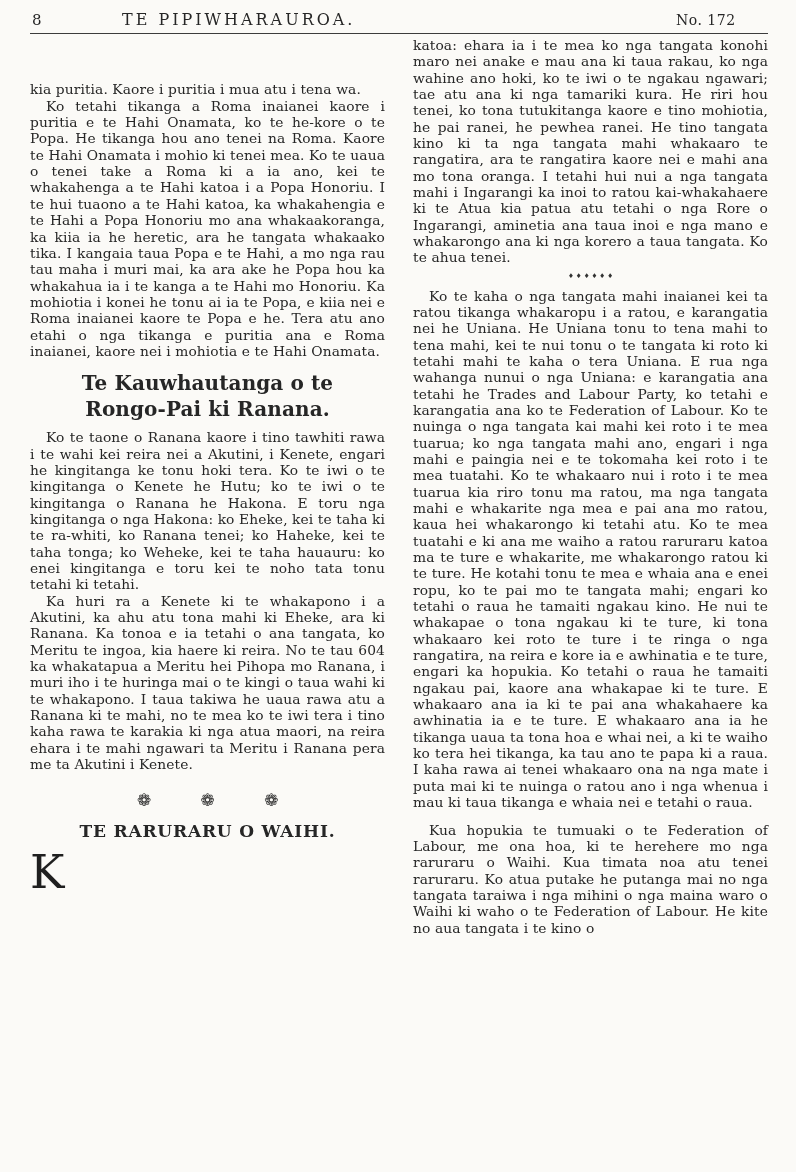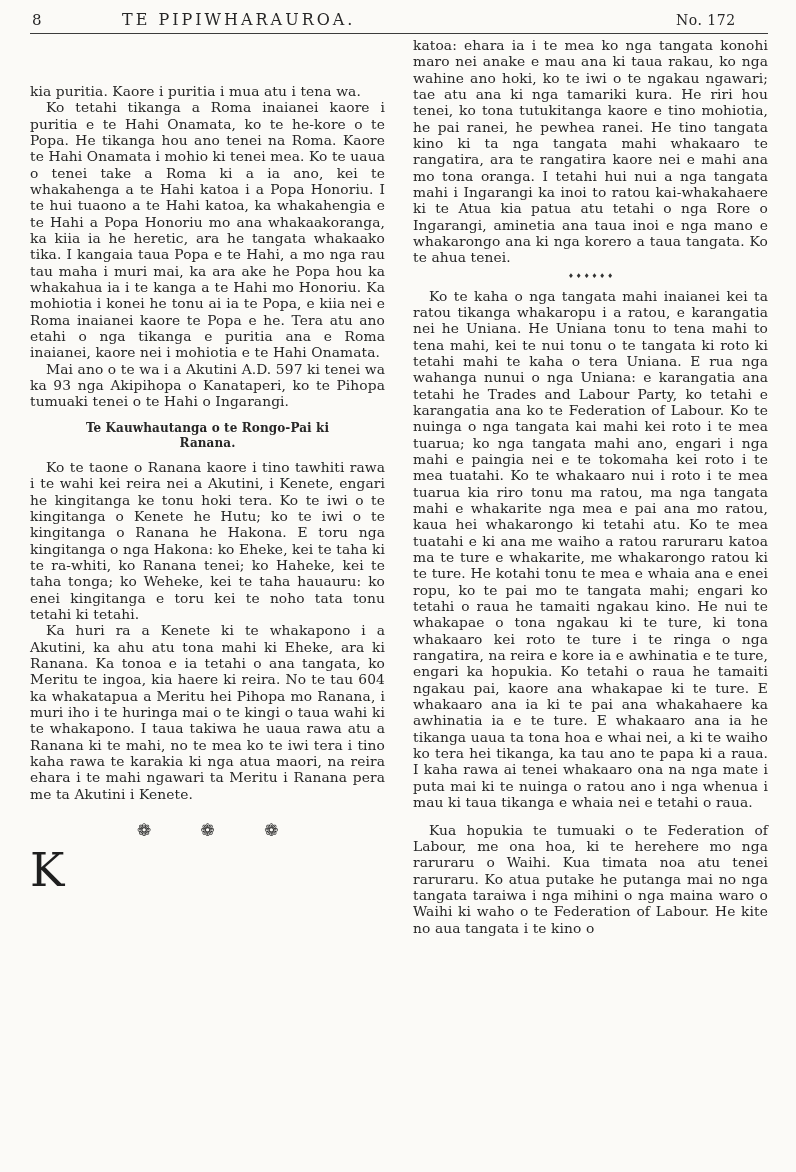--- a/index.html
+++ b/index.html
@@ -57,21 +57,21 @@
     font-size: 13.8px;
     line-height: 1.185;
     text-align: justify;
     letter-spacing: 0.1px;
   }
   .col p { margin: 0; }
   p.indent { text-indent: 16px; }
   p.noindent { text-indent: 0; }
   p.space-before { margin-top: 11px; }
   .subhead {
-    font-size: 12px;
+    font-size: 20px;
     font-weight: bold;
     text-align: center;
     line-height: 1.3;
     max-width: 258px;
     margin: 11px auto 7px auto;
   }
   .fleurons {
     text-align: center;
     font-family: "DejaVu Sans", sans-serif;
     font-size: 17px;
@@ -116,25 +116,25 @@
     <span class="issue">No. 172</span>
   </header>
 
   <div class="head-rule"></div>
 
   <main class="columns">
 
     <section class="col">
       <p class="noindent">kia puritia. Kaore i puritia i mua atu i tena wa.</p>
       <p class="indent"><span>Ko tetahi tikanga a Roma inaianei kaore i puritia e te Hahi Onamata, ko te he-kore o te Popa. He tikanga hou ano tenei na Roma. Kaore te Hahi Onamata i mohio ki tenei mea. Ko te uaua o tenei take a Roma ki a ia ano, kei te whakahenga a te Hahi katoa i a Popa Honoriu. I te hui tuaono a te Hahi katoa, ka whakahengia e te Hahi a Popa Honoriu mo ana whakaakoranga, ka kiia ia he </span><span class="italic-word">heretic</span><span>, ara he tangata whakaako tika. I kangaia taua Popa e te Hahi, a mo nga rau tau maha i muri mai, ka ara ake he Popa hou ka whakahua ia i te kanga a te Hahi mo Honoriu. Ka mohiotia i konei he tonu ai ia te Popa, e kiia nei e Roma inaianei kaore te Popa e he. Tera atu ano etahi o nga tikanga e puritia ana e Roma inaianei, kaore nei i mohiotia e te Hahi Onamata.</span></p>
-      <p class="indent">Mai ano o te wa i a Akutini A.D. 597 ki tenei wa ka 93 nga Akipihopa o Kanataperi, ko te Pihopa tumuaki tenei o te Hahi o Ingarangi.</p>
       <h2 class="subhead">Te Kauwhautanga o te Rongo-Pai ki Ranana.</h2>
       <p class="indent">Ko te taone o Ranana kaore i tino tawhiti rawa i te wahi kei reira nei a Akutini, i Kenete, engari he kingitanga ke tonu hoki tera. Ko te iwi o te kingitanga o Kenete he Hutu; ko te iwi o te kingitanga o Ranana he Hakona. E toru nga kingitanga o nga Hakona: ko Eheke, kei te taha ki te ra-whiti, ko Ranana tenei; ko Haheke, kei te taha tonga; ko Weheke, kei te taha hauauru: ko enei kingitanga e toru kei te noho tata tonu tetahi ki tetahi.</p>
       <p class="indent">Ka huri ra a Kenete ki te whakapono i a Akutini, ka ahu atu tona mahi ki Eheke, ara ki Ranana. Ka tonoa e ia tetahi o ana tangata, ko Meritu te ingoa, kia haere ki reira. No te tau 604 ka whakatapua a Meritu hei Pihopa mo Ranana, i muri iho i te huringa mai o te kingi o taua wahi ki te whakapono. I taua takiwa he uaua rawa atu a Ranana ki te mahi, no te mea ko te iwi tera i tino kaha rawa te karakia ki nga atua maori, na reira ehara i te mahi ngawari ta Meritu i Ranana pera me ta Akutini i Kenete.</p>
       <div class="fleurons">❁ ❁ ❁</div>
+      <h1 class="headline">TE RARURARU O WAIHI.</h1>
       <p class="noindent"><span class="dropcap">K</span></p>
     </section>
 
     <section class="col">
       <p class="noindent">katoa: ehara ia i te mea ko nga tangata konohi maro nei anake e mau ana ki taua rakau, ko nga wahine ano hoki, ko te iwi o te ngakau ngawari; tae atu ana ki nga tamariki kura. He riri hou tenei, ko tona tutukitanga kaore e tino mohiotia, he pai ranei, he pewhea ranei. He tino tangata kino ki ta nga tangata mahi whakaaro te rangatira, ara te rangatira kaore nei e mahi ana mo tona oranga. I tetahi hui nui a nga tangata mahi i Ingarangi ka inoi to ratou kai-whakahaere ki te Atua kia patua atu tetahi o nga Rore o Ingarangi, aminetia ana taua inoi e nga mano e whakarongo ana ki nga korero a taua tangata. Ko te ahua tenei.</p>
       <div class="divider">♦♦♦♦♦♦</div>
       <p class="indent">Ko te kaha o nga tangata mahi inaianei kei ta ratou tikanga whakaropu i a ratou, e karangatia nei he Uniana. He Uniana tonu to tena mahi to tena mahi, kei te nui tonu o te tangata ki roto ki tetahi mahi te kaha o tera Uniana. E rua nga wahanga nunui o nga Uniana: e karangatia ana tetahi he Trades and Labour Party, ko tetahi e karangatia ana ko te Federation of Labour. Ko te nuinga o nga tangata kai mahi kei roto i te mea tuarua; ko nga tangata mahi ano, engari i nga mahi e paingia nei e te tokomaha kei roto i te mea tuatahi. Ko te whakaaro nui i roto i te mea tuarua kia riro tonu ma ratou, ma nga tangata mahi e whakarite nga mea e pai ana mo ratou, kaua hei whakarongo ki tetahi atu. Ko te mea tuatahi e ki ana me waiho a ratou raruraru katoa ma te ture e whakarite, me whakarongo ratou ki te ture. He kotahi tonu te mea e whaia ana e enei ropu, ko te pai mo te tangata mahi; engari ko tetahi o raua he tamaiti ngakau kino. He nui te whakapae o tona ngakau ki te ture, ki tona whakaaro kei roto te ture i te ringa o nga rangatira, na reira e kore ia e awhinatia e te ture, engari ka hopukia. Ko tetahi o raua he tamaiti ngakau pai, kaore ana whakapae ki te ture. E whakaaro ana ia ki te pai ana whakahaere ka awhinatia ia e te ture. E whakaaro ana ia he tikanga uaua ta tona hoa e whai nei, a ki te waiho ko tera hei tikanga, ka tau ano te papa ki a raua. I kaha rawa ai tenei whakaaro ona na nga mate i puta mai ki te nuinga o ratou ano i nga whenua i mau ki taua tikanga e whaia nei e tetahi o raua.</p>
       <p class="indent space-before">Kua hopukia te tumuaki o te Federation of Labour, me ona hoa, ki te herehere mo nga raruraru o Waihi. Kua timata noa atu tenei raruraru. Ko atua putake he putanga mai no nga tangata taraiwa i nga mihini o nga maina waro o Waihi ki waho o te Federation of Labour. He kite no aua tangata i te kino o</p>
     </section>
 

